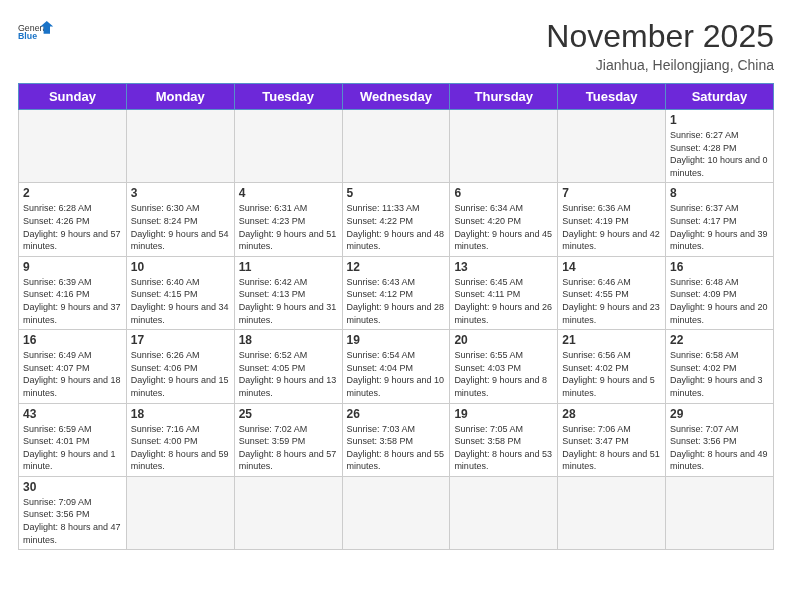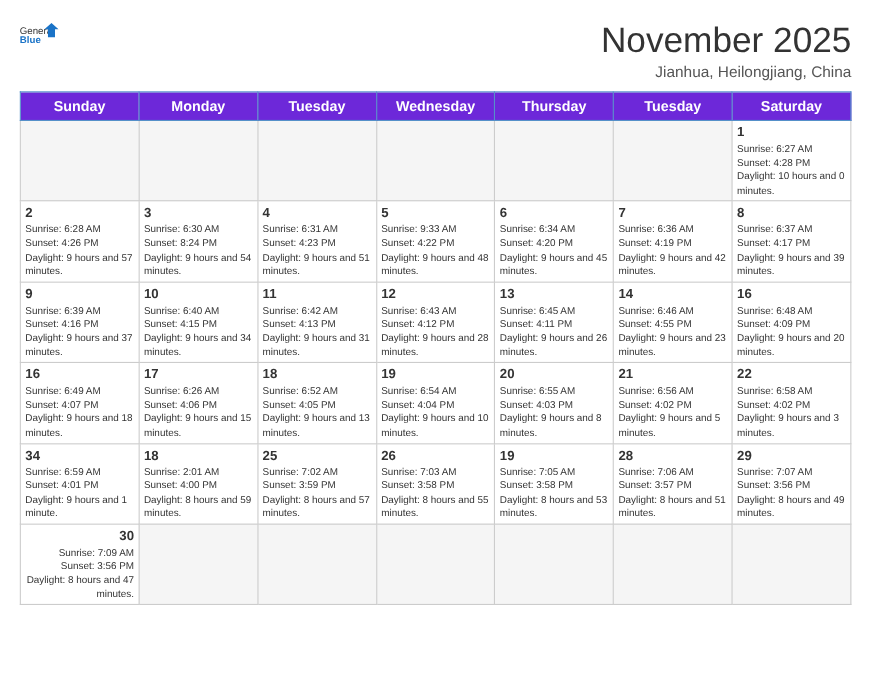--- a/index.html
+++ b/index.html
@@ -76,21 +76,20 @@
       margin-bottom: 2px;
       display: block;
     }
     .day-info {
       font-size: 9px;
       color: #333;
       line-height: 1.4;
     }
     .last-row td {
       height: 60px;
-      text-align: right;
     }
   </style>
 </head>
 <body>
 
 <div class="page">
   <div class="header">
     <div class="logo">
   <svg width="36" height="30" viewBox="0 0 90 60" xmlns="http://www.w3.org/2000/svg">
     <text x="0" y="24" font-size="22" fill="#333" font-family="Arial, sans-serif" font-weight="normal">General</text>
@@ -145,21 +144,21 @@
 Daylight: 9 hours and 54 minutes.</div>
           </td>
           <td>
             <span class="day-num">4</span>
             <div class="day-info">Sunrise: 6:31 AM
 Sunset: 4:23 PM
 Daylight: 9 hours and 51 minutes.</div>
           </td>
           <td>
             <span class="day-num">5</span>
-            <div class="day-info">Sunrise: 9:33 AM
+            <div class="day-info">Sunrise: 11:33 AM
 Sunset: 4:22 PM
 Daylight: 9 hours and 48 minutes.</div>
           </td>
           <td>
             <span class="day-num">6</span>
             <div class="day-info">Sunrise: 6:34 AM
 Sunset: 4:20 PM
 Daylight: 9 hours and 45 minutes.</div>
           </td>
           <td>
@@ -258,28 +257,28 @@
           </td>
           <td>
             <span class="day-num">22</span>
             <div class="day-info">Sunrise: 6:58 AM
 Sunset: 4:02 PM
 Daylight: 9 hours and 3 minutes.</div>
           </td>
         </tr>
         <tr>
           <td>
-            <span class="day-num">34</span>
+            <span class="day-num">43</span>
             <div class="day-info">Sunrise: 6:59 AM
 Sunset: 4:01 PM
 Daylight: 9 hours and 1 minute.</div>
           </td>
           <td>
             <span class="day-num">18</span>
-            <div class="day-info">Sunrise: 2:01 AM
+            <div class="day-info">Sunrise: 7:16 AM
 Sunset: 4:00 PM
 Daylight: 8 hours and 59 minutes.</div>
           </td>
           <td>
             <span class="day-num">25</span>
             <div class="day-info">Sunrise: 7:02 AM
 Sunset: 3:59 PM
 Daylight: 8 hours and 57 minutes.</div>
           </td>
           <td>
@@ -290,21 +289,21 @@
           </td>
           <td>
             <span class="day-num">19</span>
             <div class="day-info">Sunrise: 7:05 AM
 Sunset: 3:58 PM
 Daylight: 8 hours and 53 minutes.</div>
           </td>
           <td>
             <span class="day-num">28</span>
             <div class="day-info">Sunrise: 7:06 AM
-Sunset: 3:57 PM
+Sunset: 3:47 PM
 Daylight: 8 hours and 51 minutes.</div>
           </td>
           <td>
             <span class="day-num">29</span>
             <div class="day-info">Sunrise: 7:07 AM
 Sunset: 3:56 PM
 Daylight: 8 hours and 49 minutes.</div>
           </td>
         </tr>
         <tr class="last-row">

